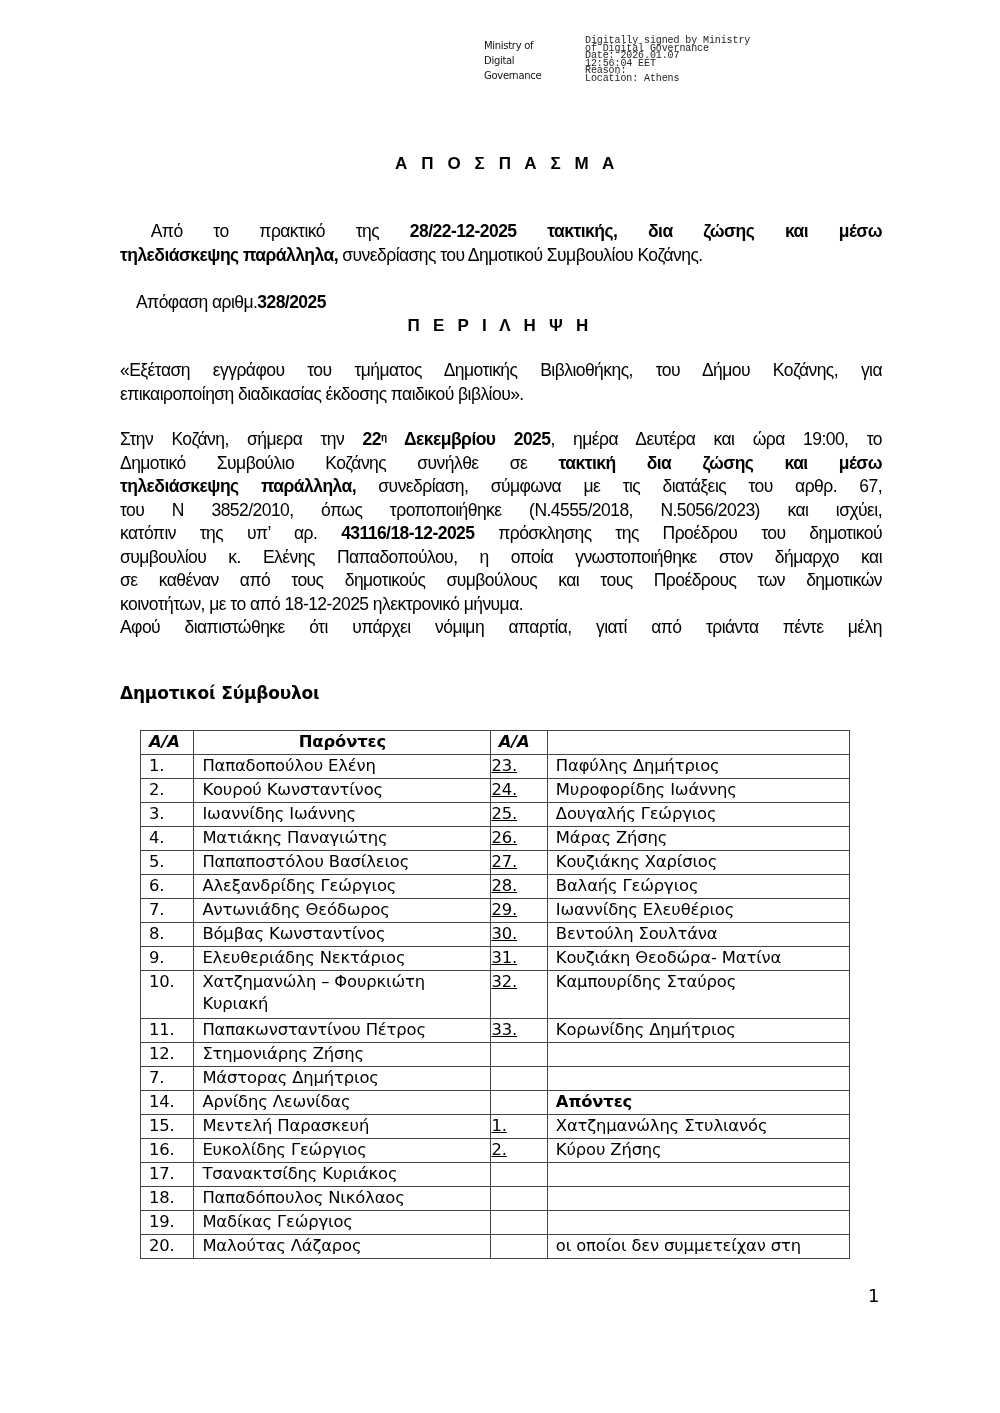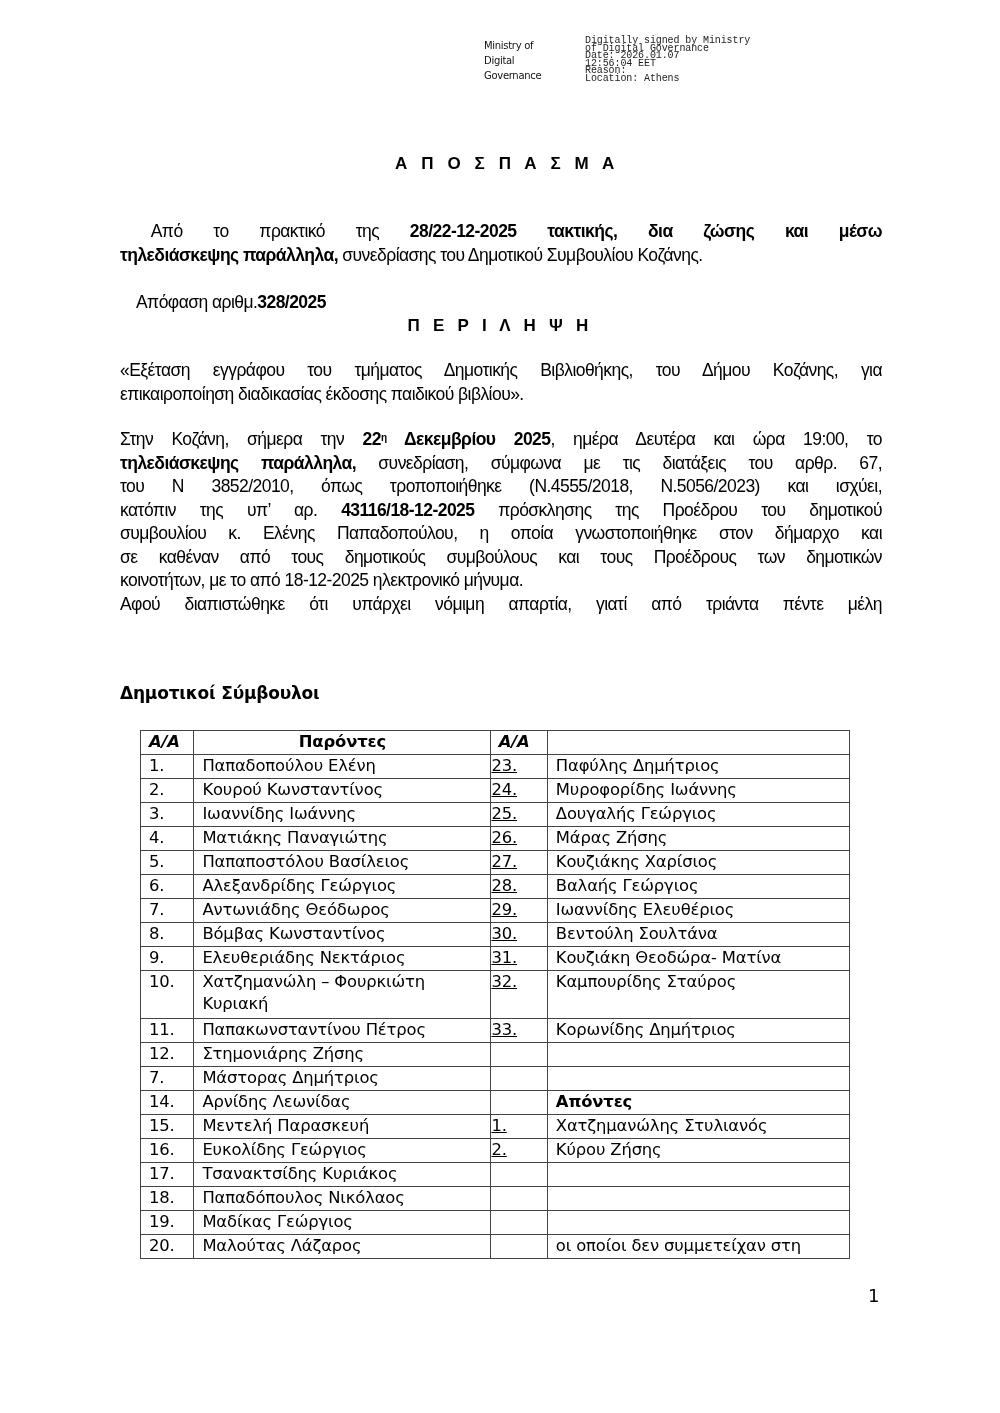--- a/index.html
+++ b/index.html
@@ -72,20 +72,21 @@
 
 <div class="abs summary-title"><span>Π Ε Ρ Ι Λ Η Ψ Η</span></div>
 
 <div class="abs para body-text" style="top:359px;">
   <span class="line">«Εξέταση εγγράφου του τμήματος Δημοτικής Βιβλιοθήκης, του Δήμου Κοζάνης, για</span>
   <span class="line last">επικαιροποίηση διαδικασίας έκδοσης παιδικού βιβλίου».</span>
 </div>
 
 <div class="abs para body-text" style="top:428px;">
   <span class="line"><span>Στην Κοζάνη, σήμερα την </span><b><span>22</span><sup>η</sup><span>  Δεκεμβρίου 2025</span></b><span>, ημέρα Δευτέρα και ώρα 19:00,  το</span></span>
+  <span class="line"><span>Δημοτικό  Συμβούλιο Κοζάνης συνήλθε σε  </span><span class="b">τακτική δια ζώσης και μέσω</span></span>
   <span class="line"><span class="b">τηλεδιάσκεψης παράλληλα,</span><span> συνεδρίαση, σύμφωνα με τις διατάξεις του αρθρ.  67,</span></span>
   <span class="line">του Ν 3852/2010, όπως τροποποιήθηκε  (Ν.4555/2018, Ν.5056/2023) και ισχύει,</span>
   <span class="line"><span>κατόπιν της υπ’ αρ. </span><span class="b">43116/18-12-2025</span><span> πρόσκλησης της Προέδρου του δημοτικού</span></span>
   <span class="line">συμβουλίου κ. Ελένης Παπαδοπούλου, η οποία γνωστοποιήθηκε στον δήμαρχο και</span>
   <span class="line">σε καθέναν από τους δημοτικούς συμβούλους και τους Προέδρους των δημοτικών</span>
   <span class="line last">κοινοτήτων, με το από 18-12-2025 ηλεκτρονικό μήνυμα.</span>
   <span class="line">Αφού διαπιστώθηκε ότι υπάρχει νόμιμη απαρτία, γιατί από τριάντα πέντε μέλη</span>
 </div>
 
 <div class="abs section-head">Δημοτικοί Σύμβουλοι</div>

